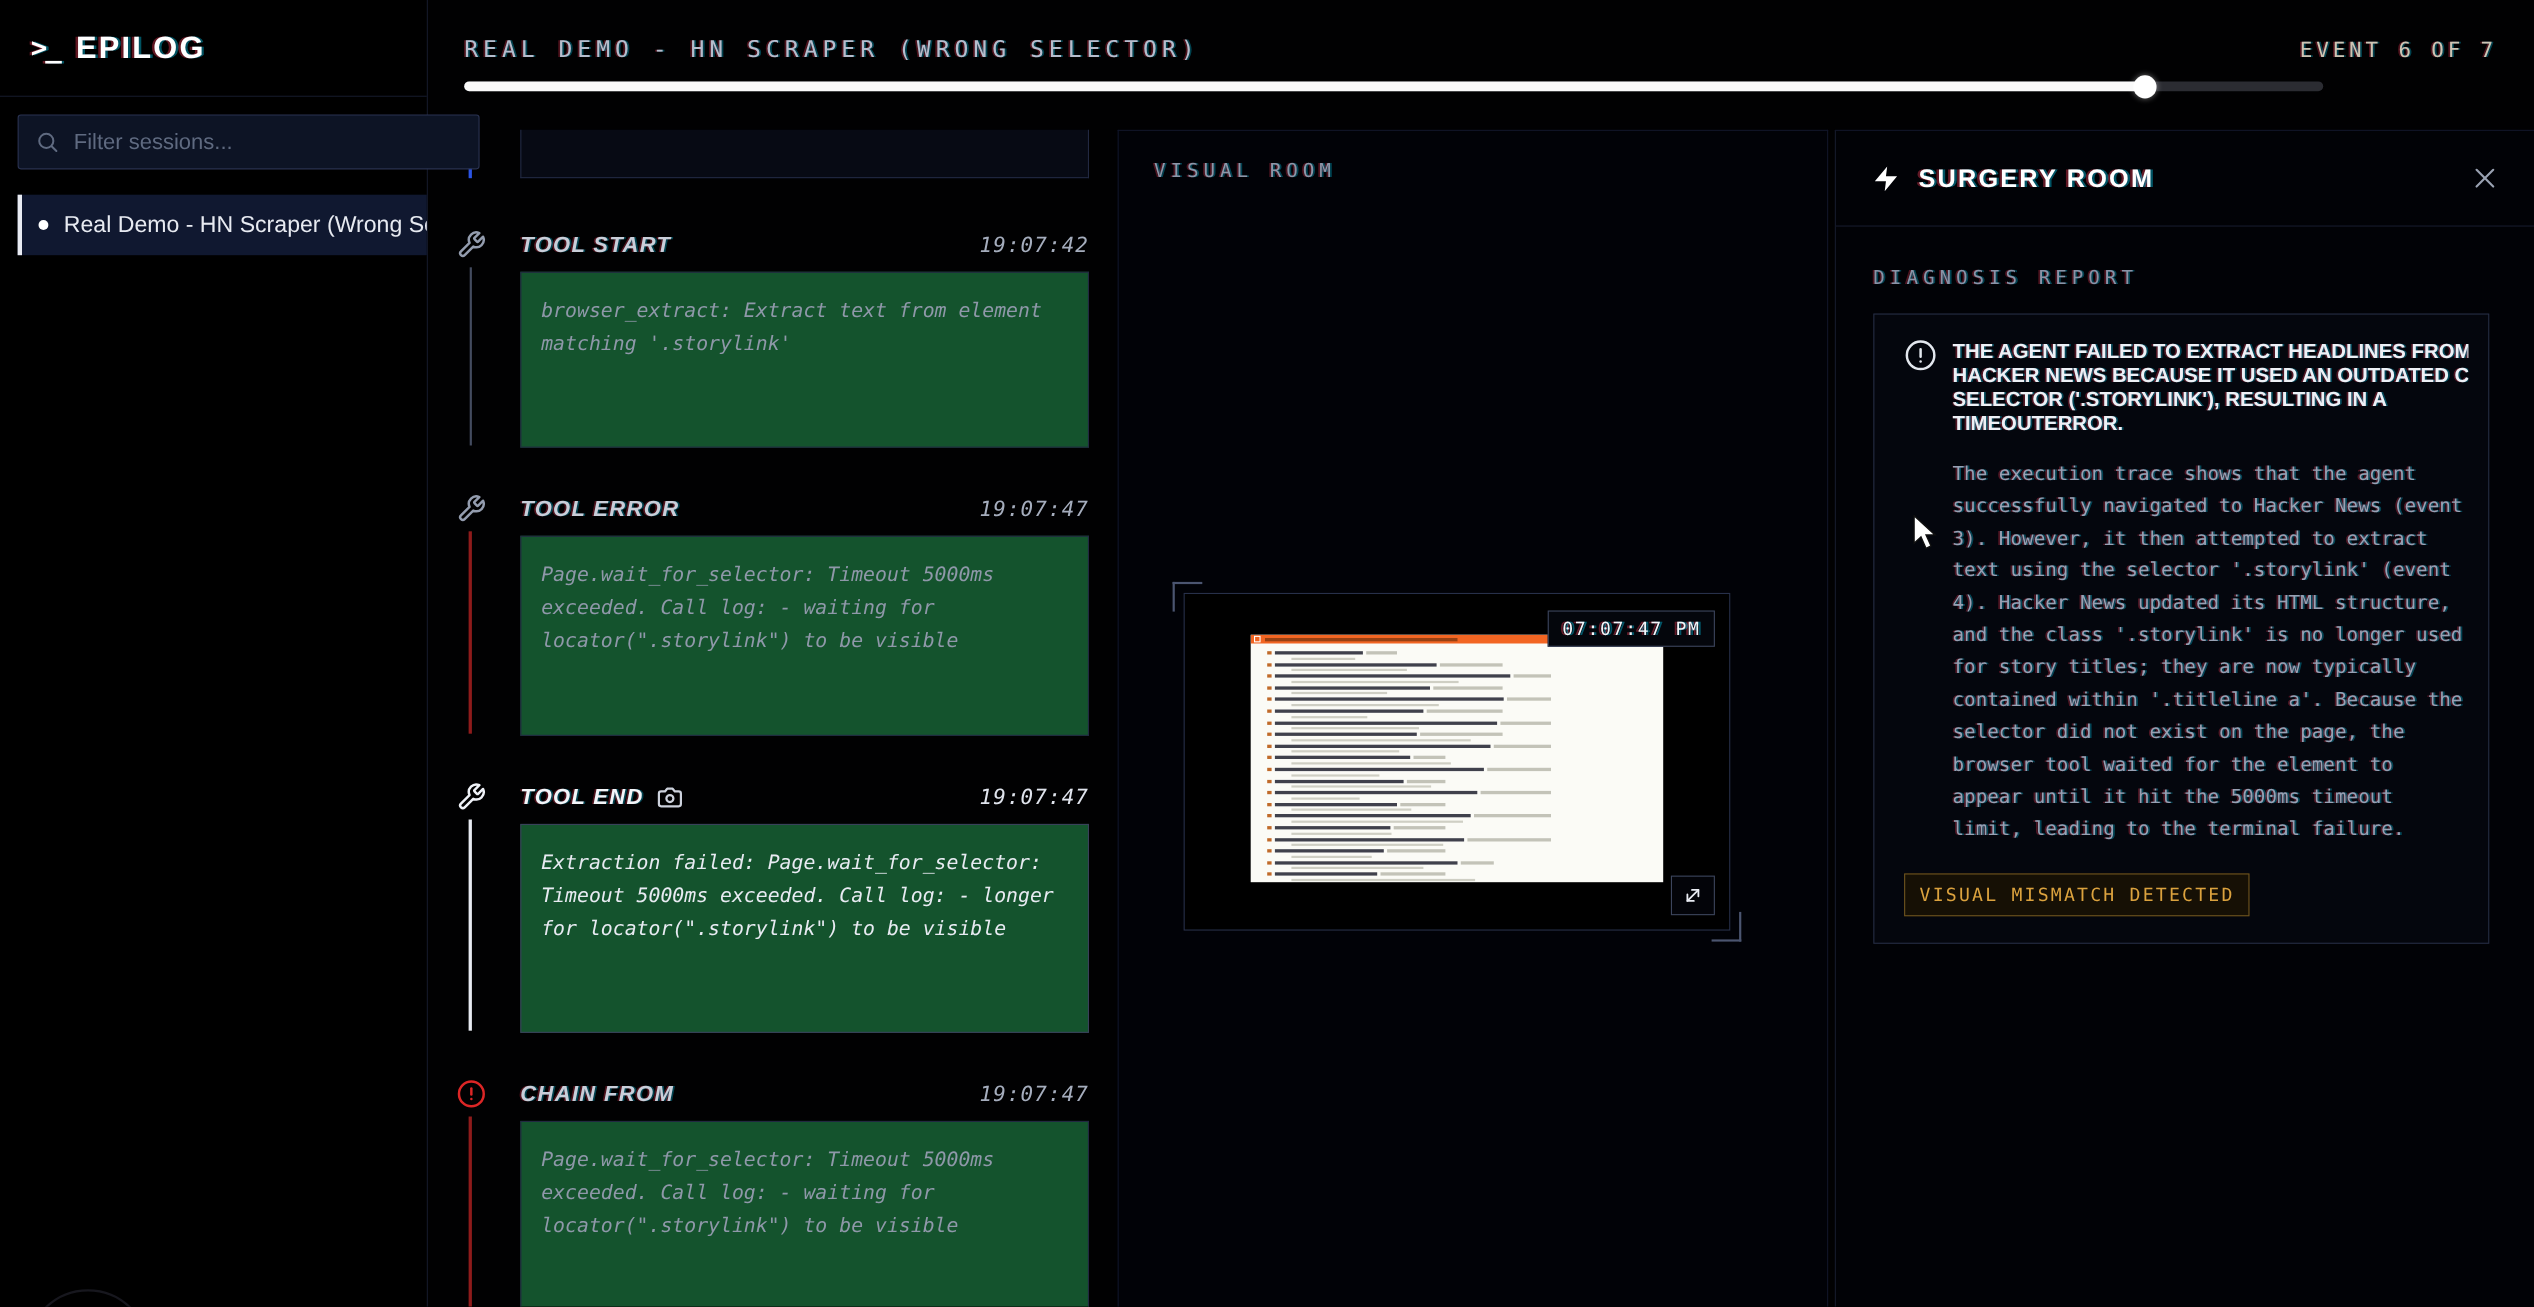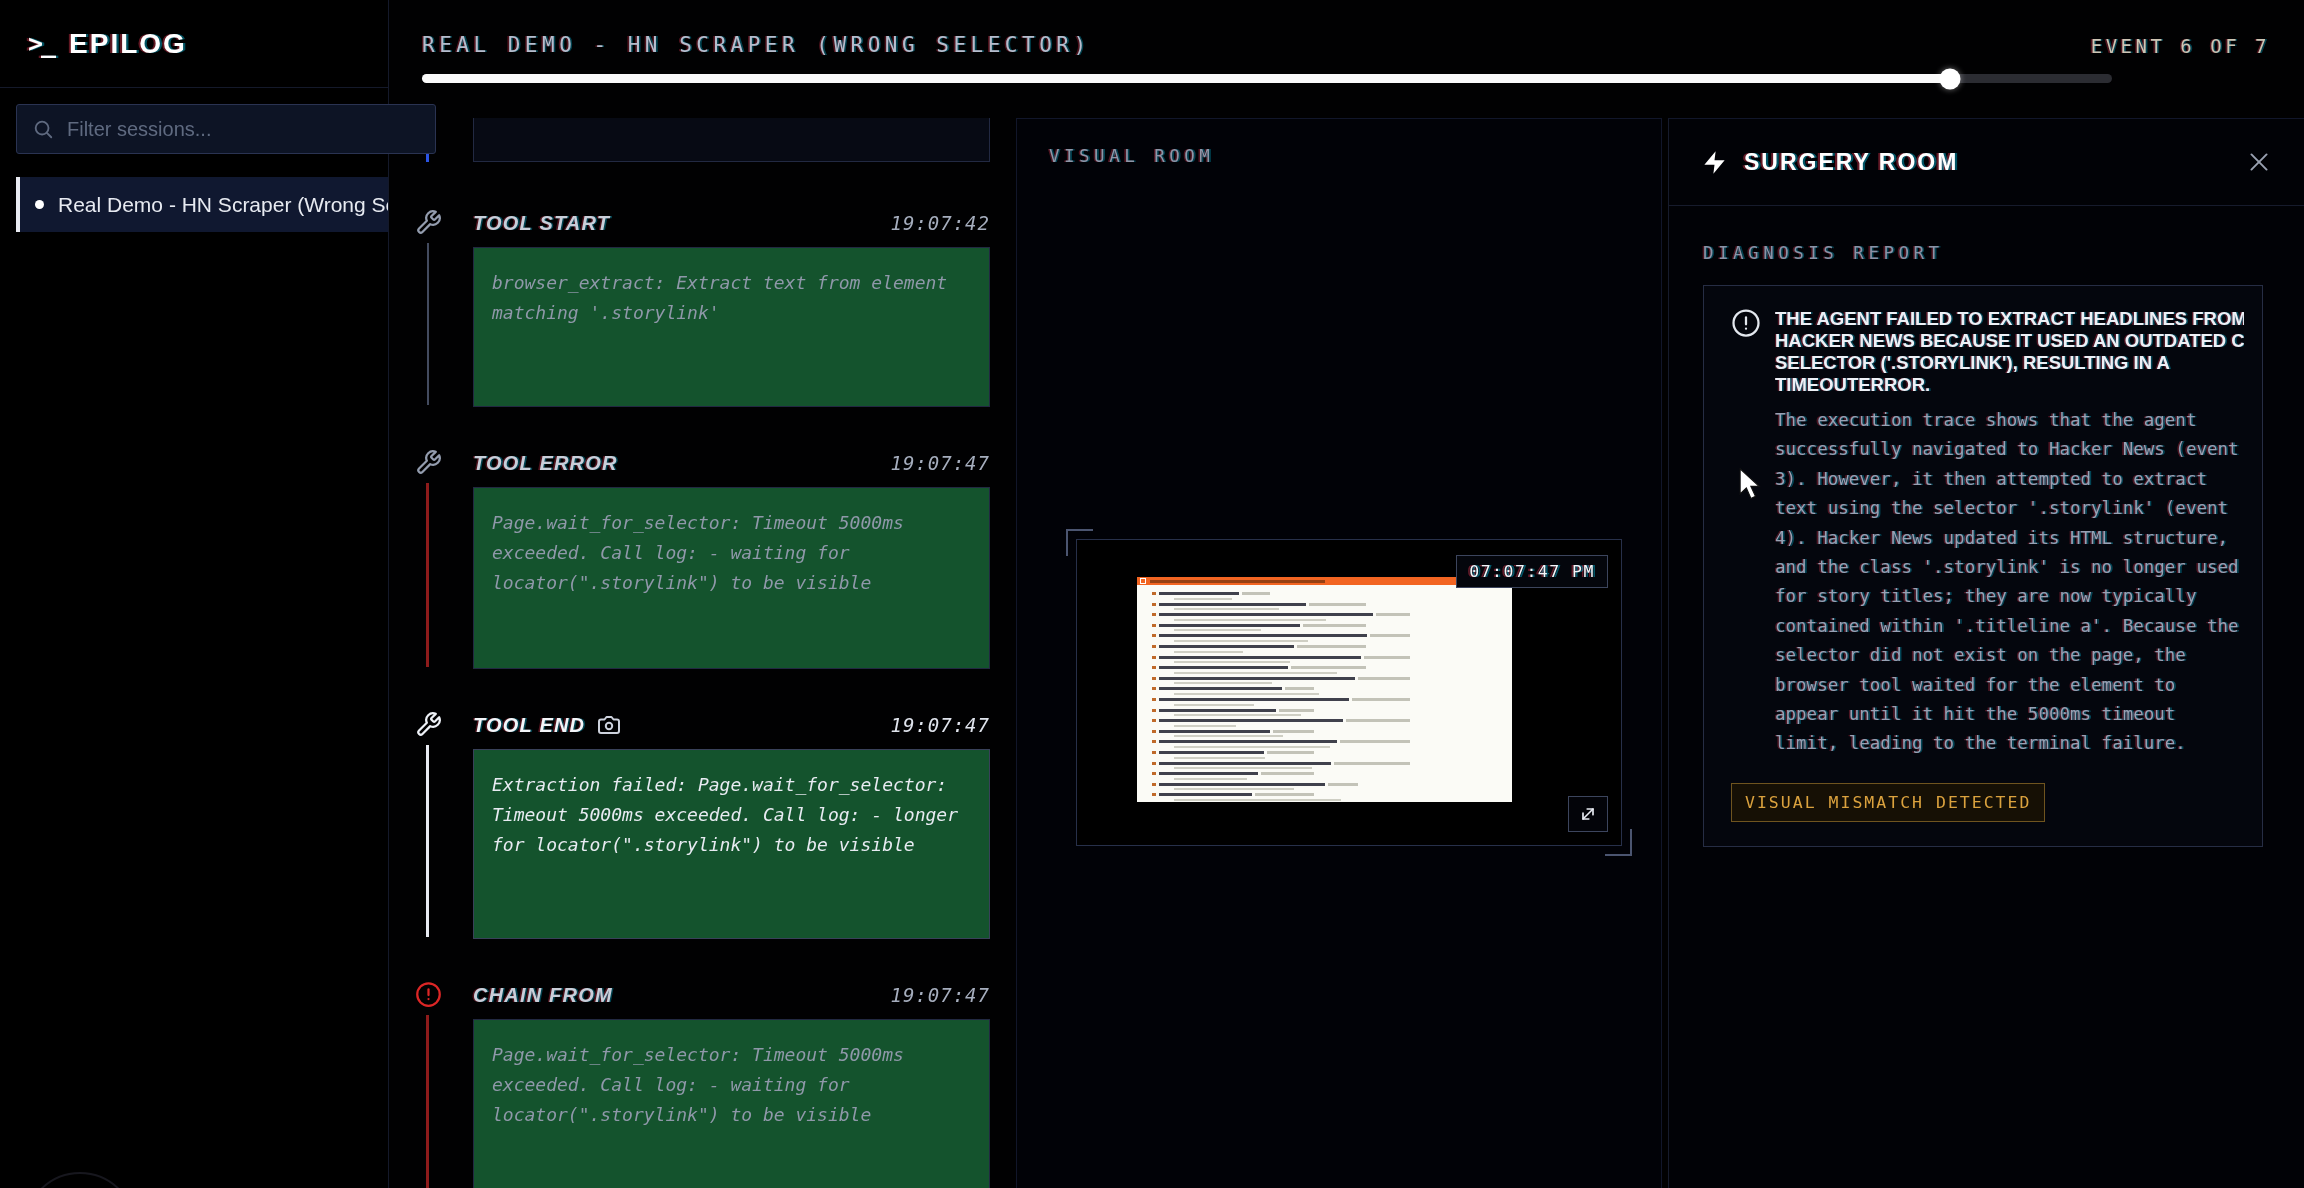--- a/index.html
+++ b/index.html
@@ -53,21 +53,21 @@
   .event.selected .code { color:#e8ebf2; border-color:#39415a; }
   .event.chain-error .ev-icon { color:#dc2626; }
   .event.tool-start .code { height:160px; }
   .event.tool-error .code { height:182px; }
   .event.tool-end .code { height:190px; }
   .event.chain-error .code { height:220px; }
 
   
   .visual-panel { position:absolute; left:1016px; top:118px; width:646px; bottom:0; border:1px solid #11162a; border-bottom:none; background:#010207; }
   .vs-label { position:absolute; left:32px; top:27px; font-size:17.5px; letter-spacing:4.5px; color:#8e96a8; }
-  .shot-frame { position:absolute; left:59px; top:420px; width:546px; height:307px; border:1px solid #27304a; background:#000; cursor:pointer; }
+  .shot-frame { position:absolute; left:59px; top:420px; width:497px; height:307px; border:1px solid #27304a; background:#000; cursor:pointer; }
   .c-tl { position:absolute; left:-11px; top:-11px; width:27px; height:27px; border-top:2px solid #4b5570; border-left:2px solid #4b5570; }
   .c-br { position:absolute; right:-11px; bottom:-11px; width:27px; height:27px; border-bottom:2px solid #4b5570; border-right:2px solid #4b5570; }
   .hn { position:absolute; left:60px; top:37px; width:375px; height:225px; background:#fbfbf6; overflow:hidden; }
   .hn-top { position:relative; height:8px; background:#f26522; }
   .hn-logo { position:absolute; left:3px; top:1px; width:6px; height:6px; border:1px solid #fff; }
   .hn-nav { position:absolute; left:13px; top:3px; width:175px; height:3px; background:rgba(40,20,0,.45); }
   .hn-rows { padding:7px 0 0 15px; }
   .hn-row { display:flex; align-items:center; gap:3px; }
   .hn-n { width:4px; height:3px; background:#c06a2a; flex:none; }
   .hn-t { height:3px; background:#40414c; }
@@ -82,21 +82,21 @@
   .bolt { width:27px; height:27px; color:#fff; }
   .bolt svg { width:100%; height:100%; }
   .sr-title { font-weight:bold; font-size:23px; letter-spacing:2px; color:#fff; }
   .sr-close { margin-left:auto; width:26px; height:26px; color:#99a1b1; cursor:pointer; }
   .sr-close svg { width:100%; height:100%; }
   .sr-section-label { margin:37px 0 0 34px; font-size:17.5px; letter-spacing:4.5px; color:#8a93a7; }
   .diag-box { margin:22px 41px 0 34px; border:1px solid #262d44; background:#04060d; padding:22px 18px 24px 27px; display:grid; grid-template-columns:44px 1fr; }
   .diag-icon { width:30px; height:30px; color:#e3e7ee; grid-column:1; }
   .diag-icon svg { width:100%; height:100%; }
   .diag-title { grid-column:2; font-weight:bold; font-size:18.5px; line-height:22px; color:#edf0f6; white-space:pre; overflow:hidden; }
-  .diag-body { grid-column:2; margin-top:10px; font-size:17.5px; line-height:29.4px; color:#98a1b4; white-space:pre; overflow:hidden; }
+  .diag-body { grid-column:2; margin-top:21px; font-size:17.5px; line-height:29.4px; color:#98a1b4; white-space:pre; overflow:hidden; }
   .mismatch-badge { grid-column:1 / -1; justify-self:start; margin-top:24px; border:1px solid #6f541f; background:#161005; color:#dba23e; font-size:16.5px; letter-spacing:2px; padding:9px 13px; }
 
   .cursor { position:absolute; left:1736px; top:468px; z-index:50; pointer-events:none; }
 </style>
 </head>
 <body>
 
 <div class="sidebar">
   <div class="logo-row">
     <span class="prompt-glyph ab2">&gt;_</span>

